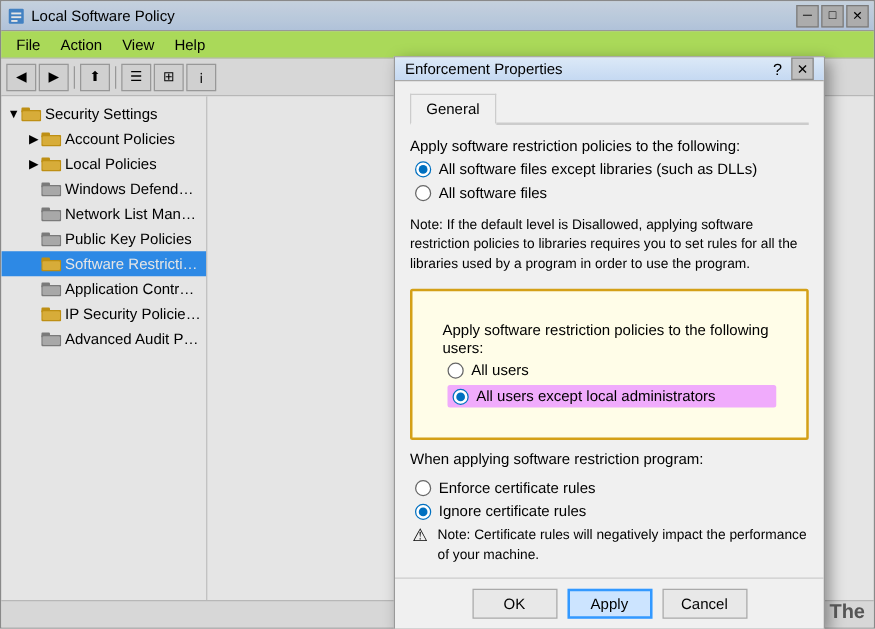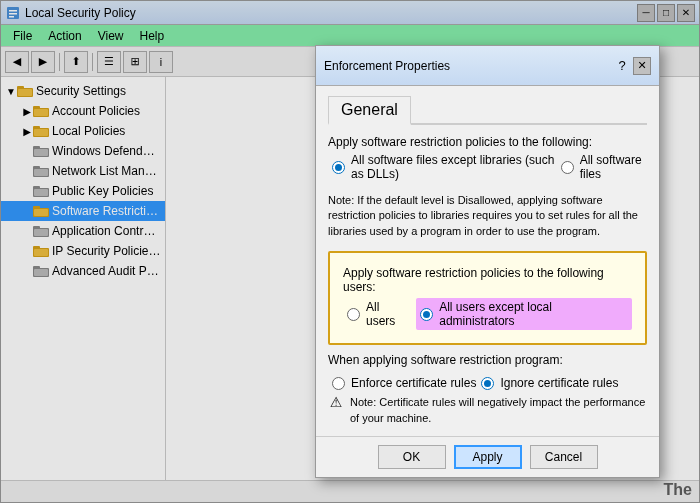--- a/index.html
+++ b/index.html
@@ -53,21 +53,21 @@
       background: #c0c0c0;
       border: 1px solid #888;
       display: flex; align-items: center; justify-content: center;
       cursor: pointer;
       font-size: 10px;
     }
 
     
     .menu-bar {
       height: 22px;
-      background: #86efac;
+      background: #bef264;
       display: flex;
       align-items: center;
       padding: 0 4px;
       border-bottom: 1px solid #ccc;
       flex-shrink: 0;
     }
     .menu-item {
       padding: 2px 8px;
       cursor: pointer;
       font-size: 12px;
@@ -187,21 +187,21 @@
     .dialog {
       background: #f0f0f0;
       border: 1px solid #999;
       box-shadow: 4px 4px 12px rgba(0,0,0,0.4);
       width: 345px;
       display: flex;
       flex-direction: column;
     }
     .dialog-title-bar {
       background: linear-gradient(to bottom, #dce9f7, #c5d9f2);
-      height: 40px;
+      height: 19px;
       display: flex;
       align-items: center;
       padding: 0 8px;
       border-bottom: 1px solid #aaa;
     }
     .dialog-title-text {
       flex: 1;
       font-size: 12px;
       font-weight: normal;
     }
@@ -234,37 +234,37 @@
       border-bottom: 2px solid #ccc;
       margin-bottom: 2px;
     }
     .tab {
       display: inline-block;
       padding: 4px 12px;
       background: #e8e8e8;
       border: 1px solid #ccc;
       border-bottom: none;
       cursor: pointer;
-      font-size: 16px;
+      font-size: 12px;
     }
     .tab.active {
       background: #f0f0f0;
       border-bottom: 2px solid #f0f0f0;
       margin-bottom: -2px;
     }
 
     .section-label {
       font-size: 12px;
       margin-bottom: 4px;
       color: #000;
     }
 
     .radio-group {
       display: flex;
-      flex-direction: row;
+      flex-direction: column;
       gap: 5px;
       padding-left: 4px;
     }
     .radio-item {
       display: flex;
       align-items: center;
       gap: 6px;
       font-size: 12px;
       cursor: pointer;
     }
@@ -289,21 +289,21 @@
     .note-text {
       font-size: 11px;
       color: #000;
       line-height: 1.4;
       padding: 4px 0;
     }
 
     .highlighted-section {
       border: 2px solid #d4a017;
       background: #fffde8;
-      padding: 13px;
+      padding: 24px;
       border-radius: 2px;
     }
     .highlighted-section .radio-item.selected-item {
       background: #f0abfc;
       padding: 2px 4px;
       border-radius: 2px;
     }
 
     .cert-section {
       display: flex;
@@ -358,21 +358,21 @@
 
   <div class="title-bar">
     <div class="title-bar-icon">
       <svg width="14" height="14" viewBox="0 0 14 14">
         <rect x="1" y="1" width="12" height="12" fill="#4a90d9" rx="1"></rect>
         <rect x="3" y="4" width="8" height="1.5" fill="#fff"></rect>
         <rect x="3" y="7" width="8" height="1.5" fill="#fff"></rect>
         <rect x="3" y="10" width="5" height="1.5" fill="#fff"></rect>
       </svg>
     </div>
-    <span class="title-bar-title">Local Security Policy</span>
+    <span class="title-bar-title">Local Software Policy</span>
     <div class="title-bar-buttons">
       <div class="tb-btn">─</div>
       <div class="tb-btn">□</div>
       <div class="tb-btn">✕</div>
     </div>
   </div>
 
   <div class="menu-bar">
     <span class="menu-item">File</span>
     <span class="menu-item">Action</span>

